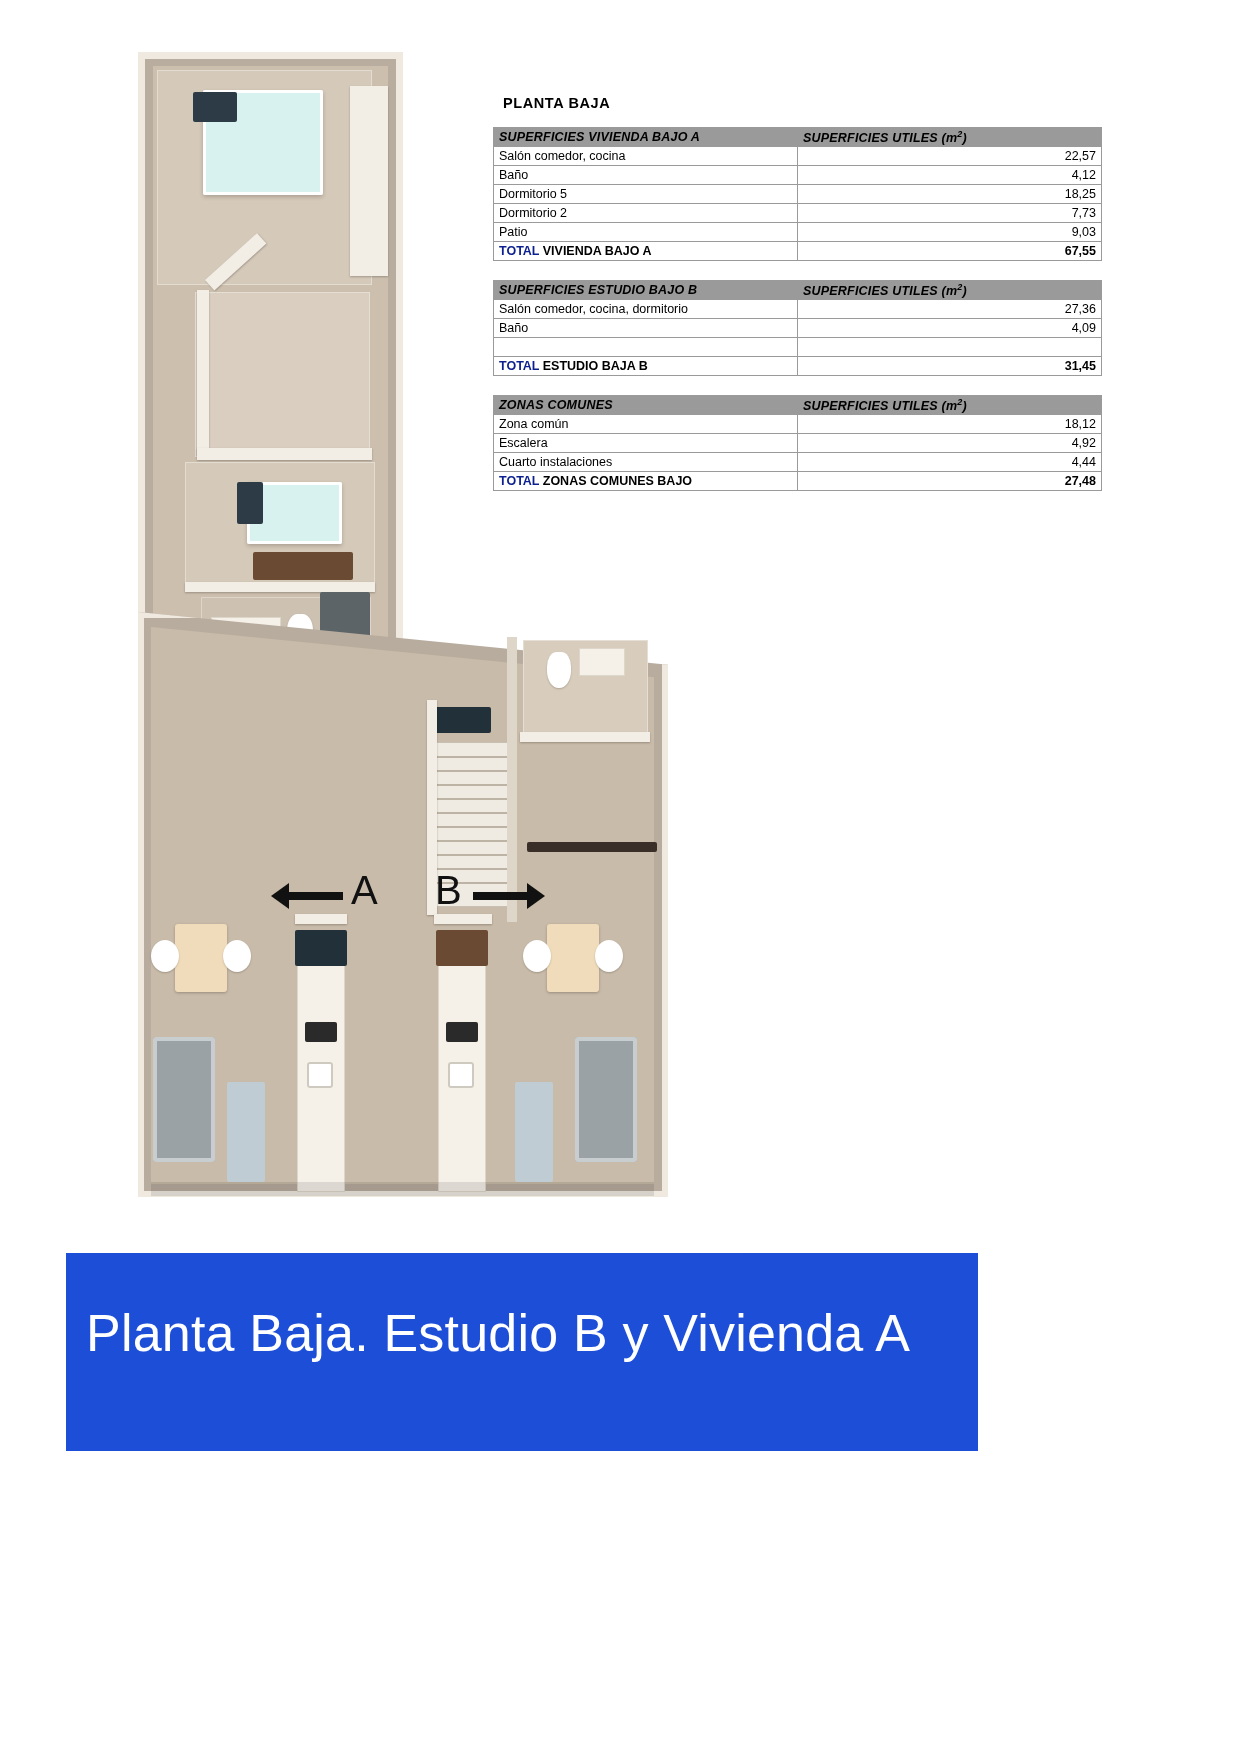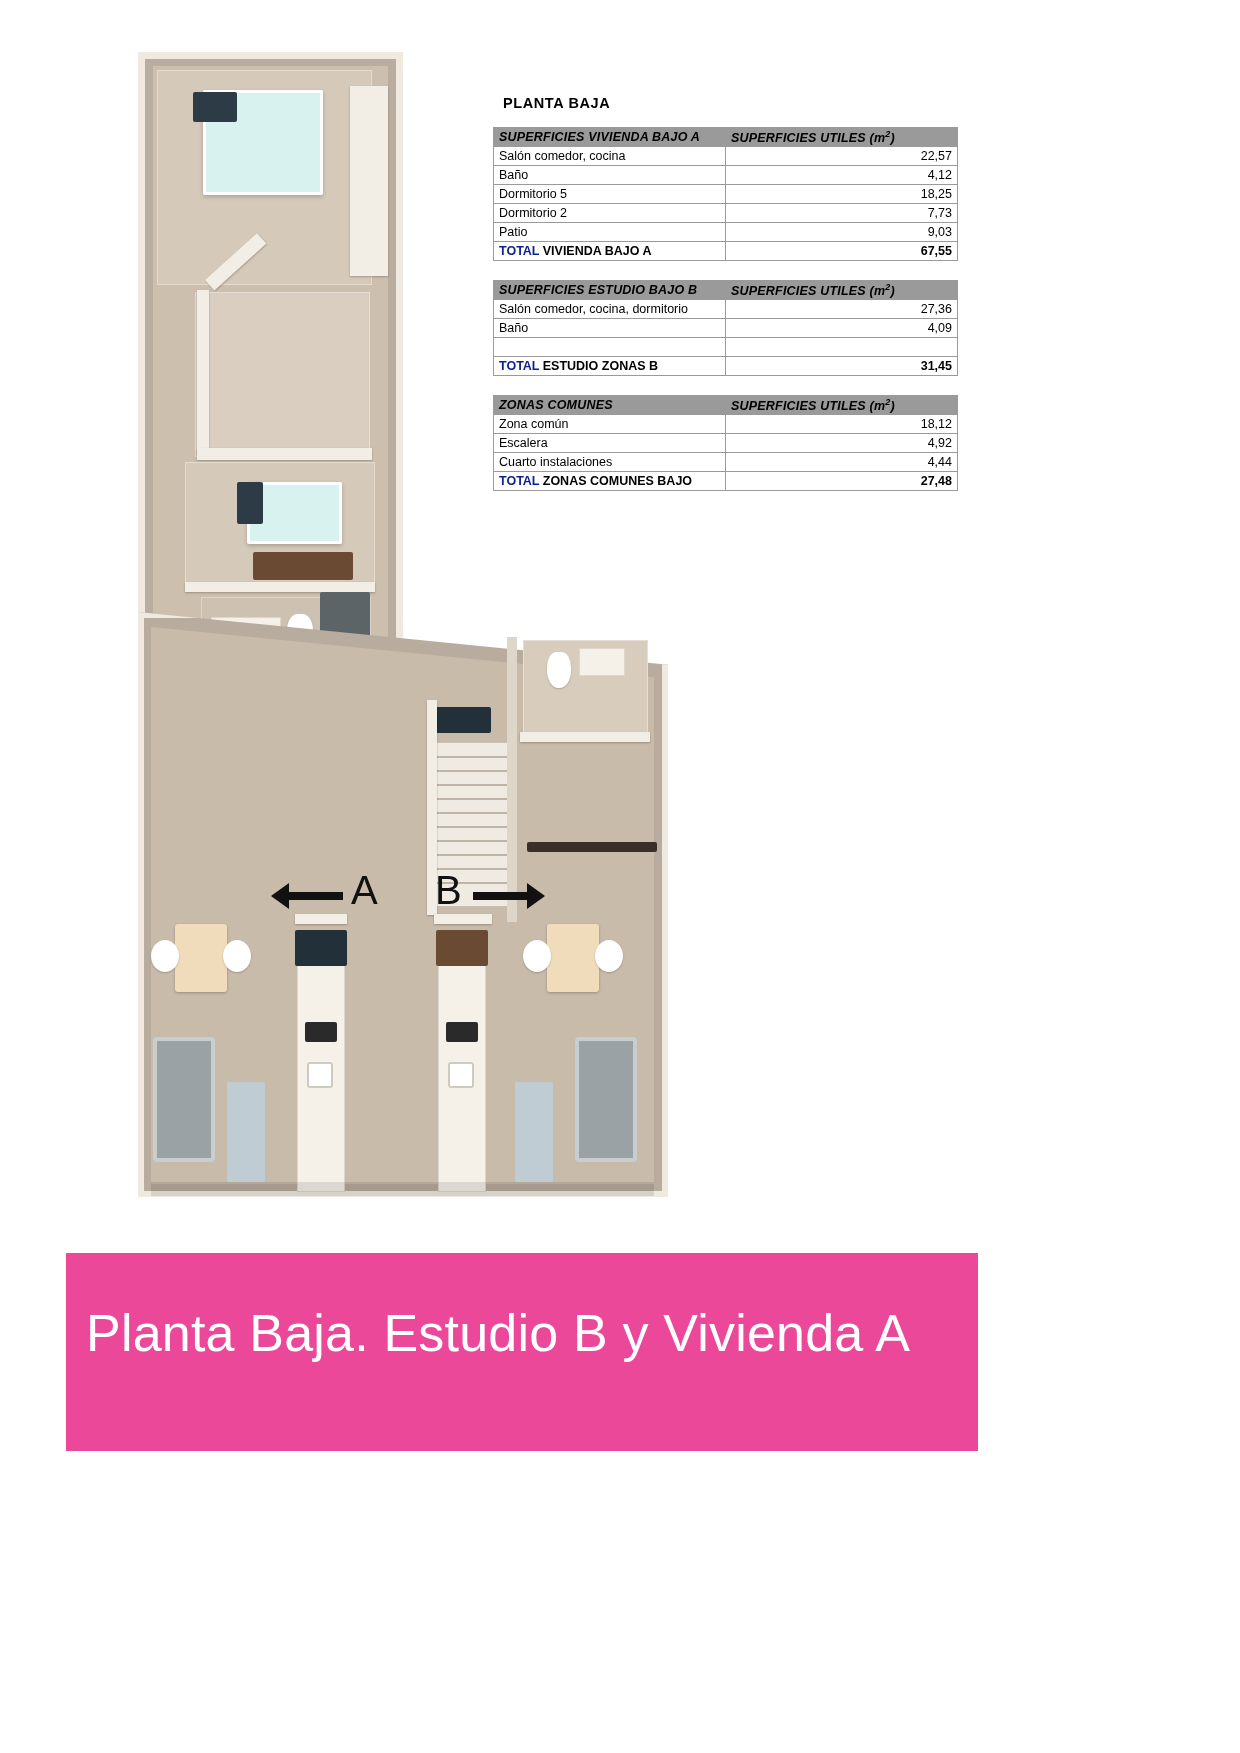--- a/index.html
+++ b/index.html
@@ -113,21 +113,21 @@
   }
   .planta-title {
     font-size: 14.5px;
     font-weight: bold;
     letter-spacing: .6px;
     color: #000;
     margin: 0 0 16px 10px;
   }
   table.surf {
     border-collapse: collapse;
-    width: 465px;
+    width: 609px;
     margin-bottom: 19px;
     table-layout: fixed;
   }
   table.surf td, table.surf th {
     border: 1px solid #9a9a9a;
     font-size: 12.5px;
     padding: 1px 5px;
     color: #000;
     height: 16px;
     vertical-align: middle;
@@ -150,21 +150,21 @@
   .total-row td { font-weight: bold; }
   .total-row .lead { color: #0b1f8f; }
 
   
   #caption-bar {
     position: absolute;
     left: 66px;
     top: 1253px;
     width: 912px;
     height: 198px;
-    background: #ec4899;
+    background: #1d4ed8;
   }
   #caption-text {
     position: absolute;
     left: 20px;
     top: 50px;
     width: 880px;
     color: #ffffff;
     font-size: 52px;
     font-family: "Liberation Sans", sans-serif;
     letter-spacing: .2px;
@@ -309,21 +309,21 @@
     </tr>
     <tr>
       <td class="row-name">Baño</td>
       <td class="row-val">4,09</td>
     </tr>
     <tr class="blank-row">
       <td></td>
       <td></td>
     </tr>
     <tr class="total-row">
-      <td class="row-name"><span class="lead">TOTAL</span><span> ESTUDIO ZONAS B</span></td>
+      <td class="row-name"><span class="lead">TOTAL</span><span> ESTUDIO BAJA B</span></td>
       <td class="row-val">31,45</td>
     </tr>
   </tbody>
     </table>
 
   <table class="surf">
     <tbody>
         <tr class="hdr-row">
       <td class="hdr-left">ZONAS COMUNES</td>
       <td class="hdr-right"><span>SUPERFICIES UTILES  (m</span><span class="sup">2</span><span>)</span></td>

